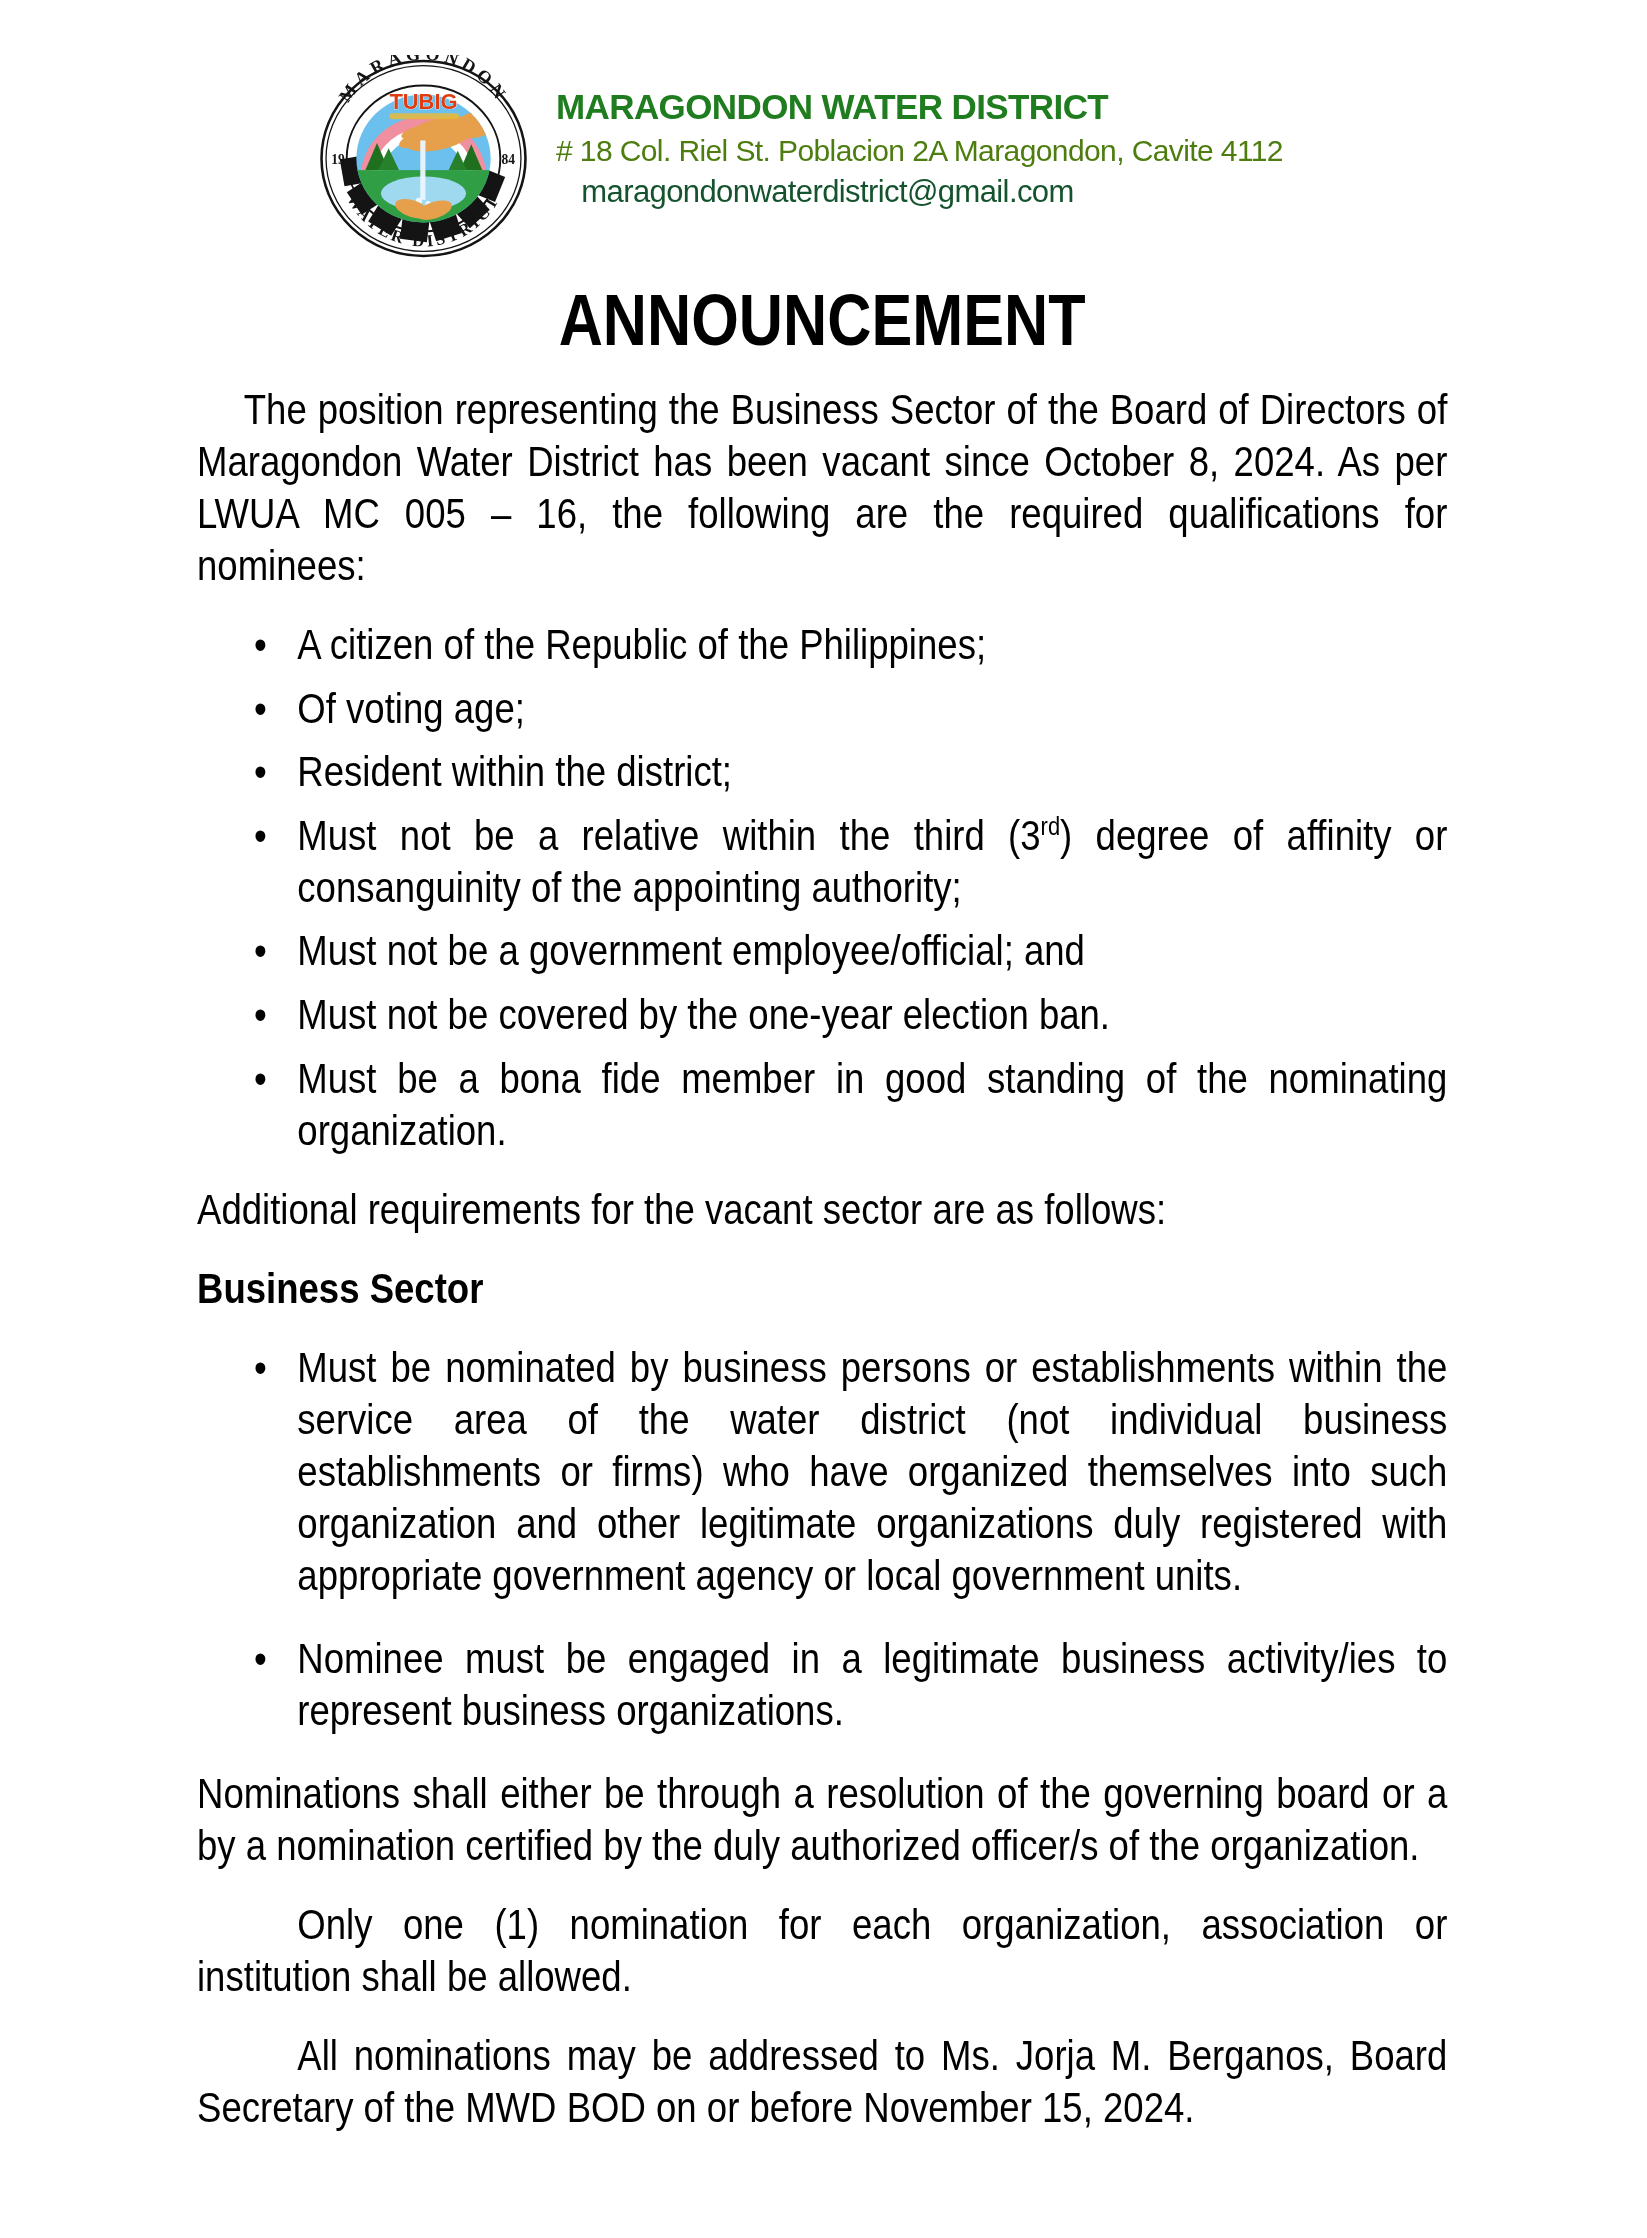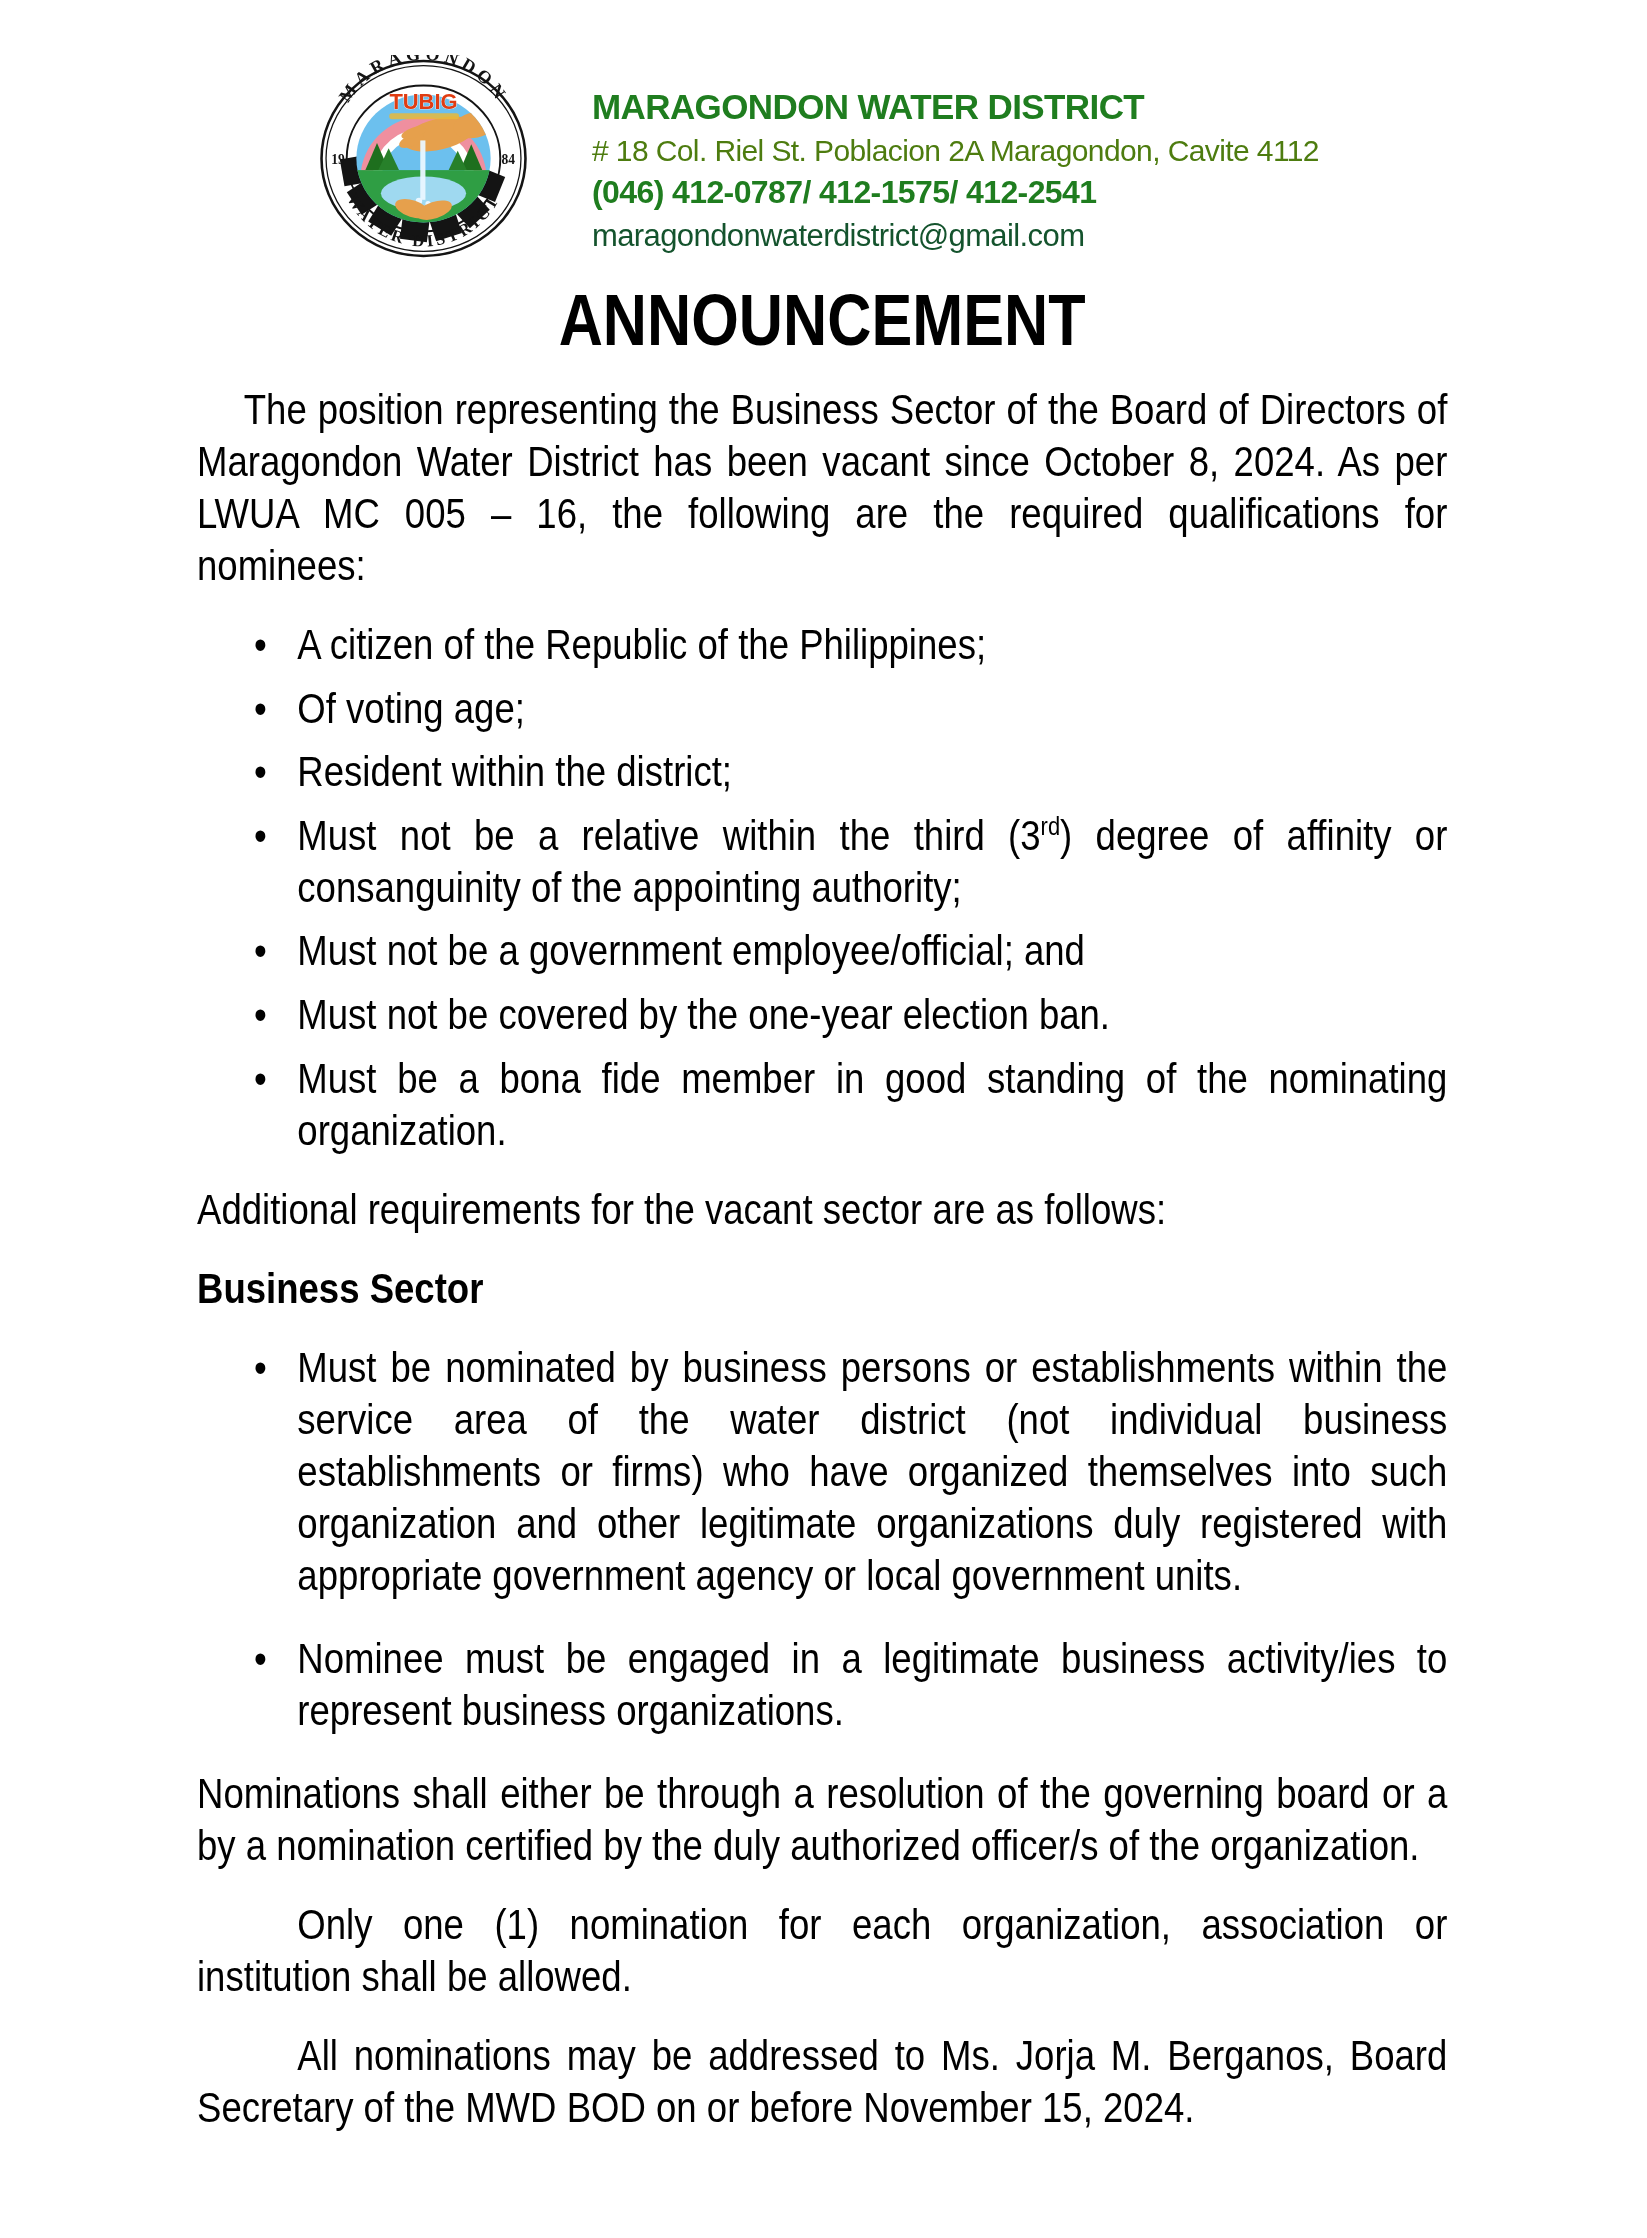--- a/index.html
+++ b/index.html
@@ -11,21 +11,21 @@
     position:relative;
     overflow:hidden;
   }
 
   
   .letterhead {
     position:absolute; top:55px; left:317px;
     display:flex; align-items:flex-start; gap:26px;
   }
   .logo-wrap { width:213px; height:207px; flex:0 0 auto; }
-  .lh-text { width:543px; text-align:left; margin-top:32px;margin-left:36px; }
+  .lh-text { width:543px; text-align:center; margin-top:32px; }
   .lh-text > div, .lh-text > a { white-space:nowrap; }
   .org-name  { font-size:35px; font-weight:bold; color:#1f7d1f; letter-spacing:-0.6px; margin-bottom:6.5px; }
   .org-addr  { font-size:30px; color:#4d7c0f; letter-spacing:-0.6px; margin-bottom:6.5px; }
   .org-phone { font-size:32px; font-weight:bold; color:#1f7d1f; letter-spacing:-0.6px; margin-bottom:6.5px; }
   .org-email { display:block; font-size:31px; color:#14532d; text-underline-offset:5.2px; letter-spacing:-0.6px; cursor:pointer; }
 
   
   .content {
     position:absolute; top:284px; left:197px;
     width:1471px;
@@ -129,21 +129,20 @@
           <textPath href="#arcBottom" startOffset="50%" text-anchor="middle">WATER DISTRICT</textPath>
         </text>
         <text class="seal-arc" font-size="21" x="22" y="168">19</text>
         <text class="seal-arc" font-size="21" x="286" y="168">84</text>
       </svg>
     </div>
 
     <div class="lh-text">
       <div class="org-name">MARAGONDON WATER DISTRICT</div>
       <div class="org-addr"># 18 Col. Riel St. Poblacion 2A Maragondon, Cavite 4112</div>
-      <div class="org-phone">(046) 412-0787/ 412-1575/ 412-2541</div>
       <a class="org-email">maragondonwaterdistrict@gmail.com</a>
     </div>
   </header>
 
   <main class="content">
 
     <h1 class="doc-title">ANNOUNCEMENT</h1>
 
     <p class="indent-sm">The position representing the Business Sector of the Board of Directors of Maragondon Water District has been vacant since October 8, 2024. As per LWUA MC 005 – 16, the following are the required qualifications for nominees:</p>
 

